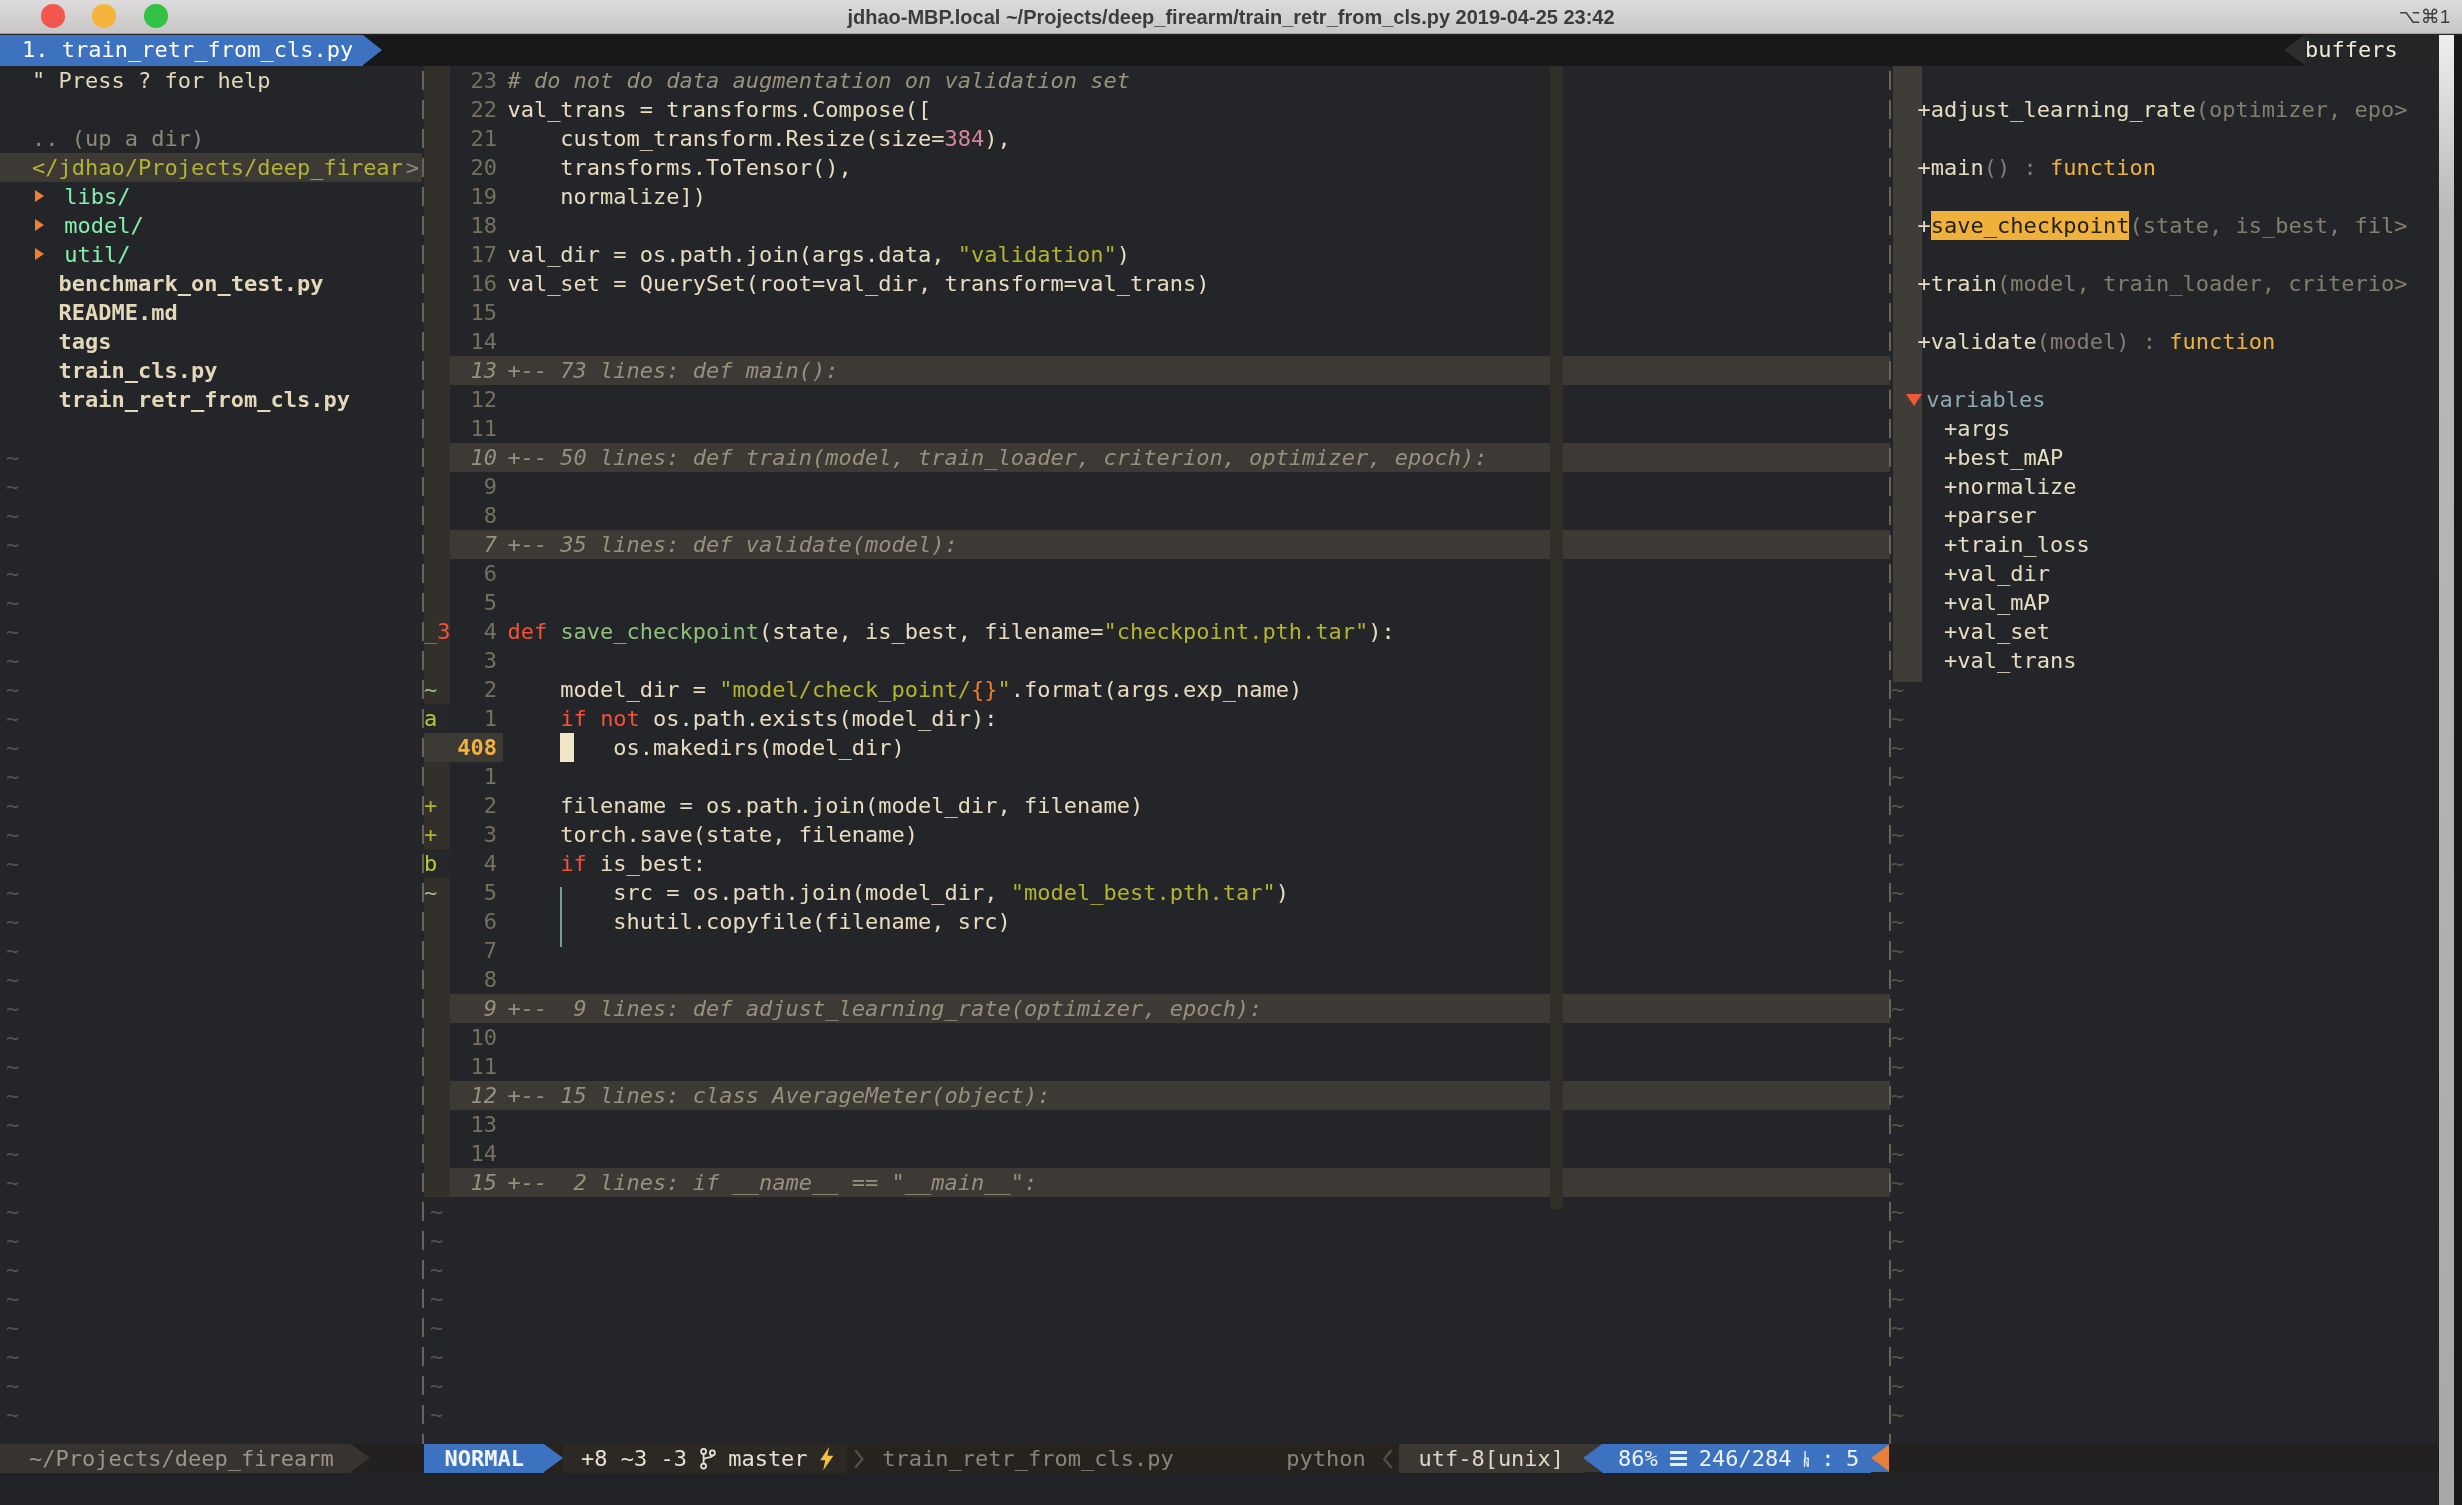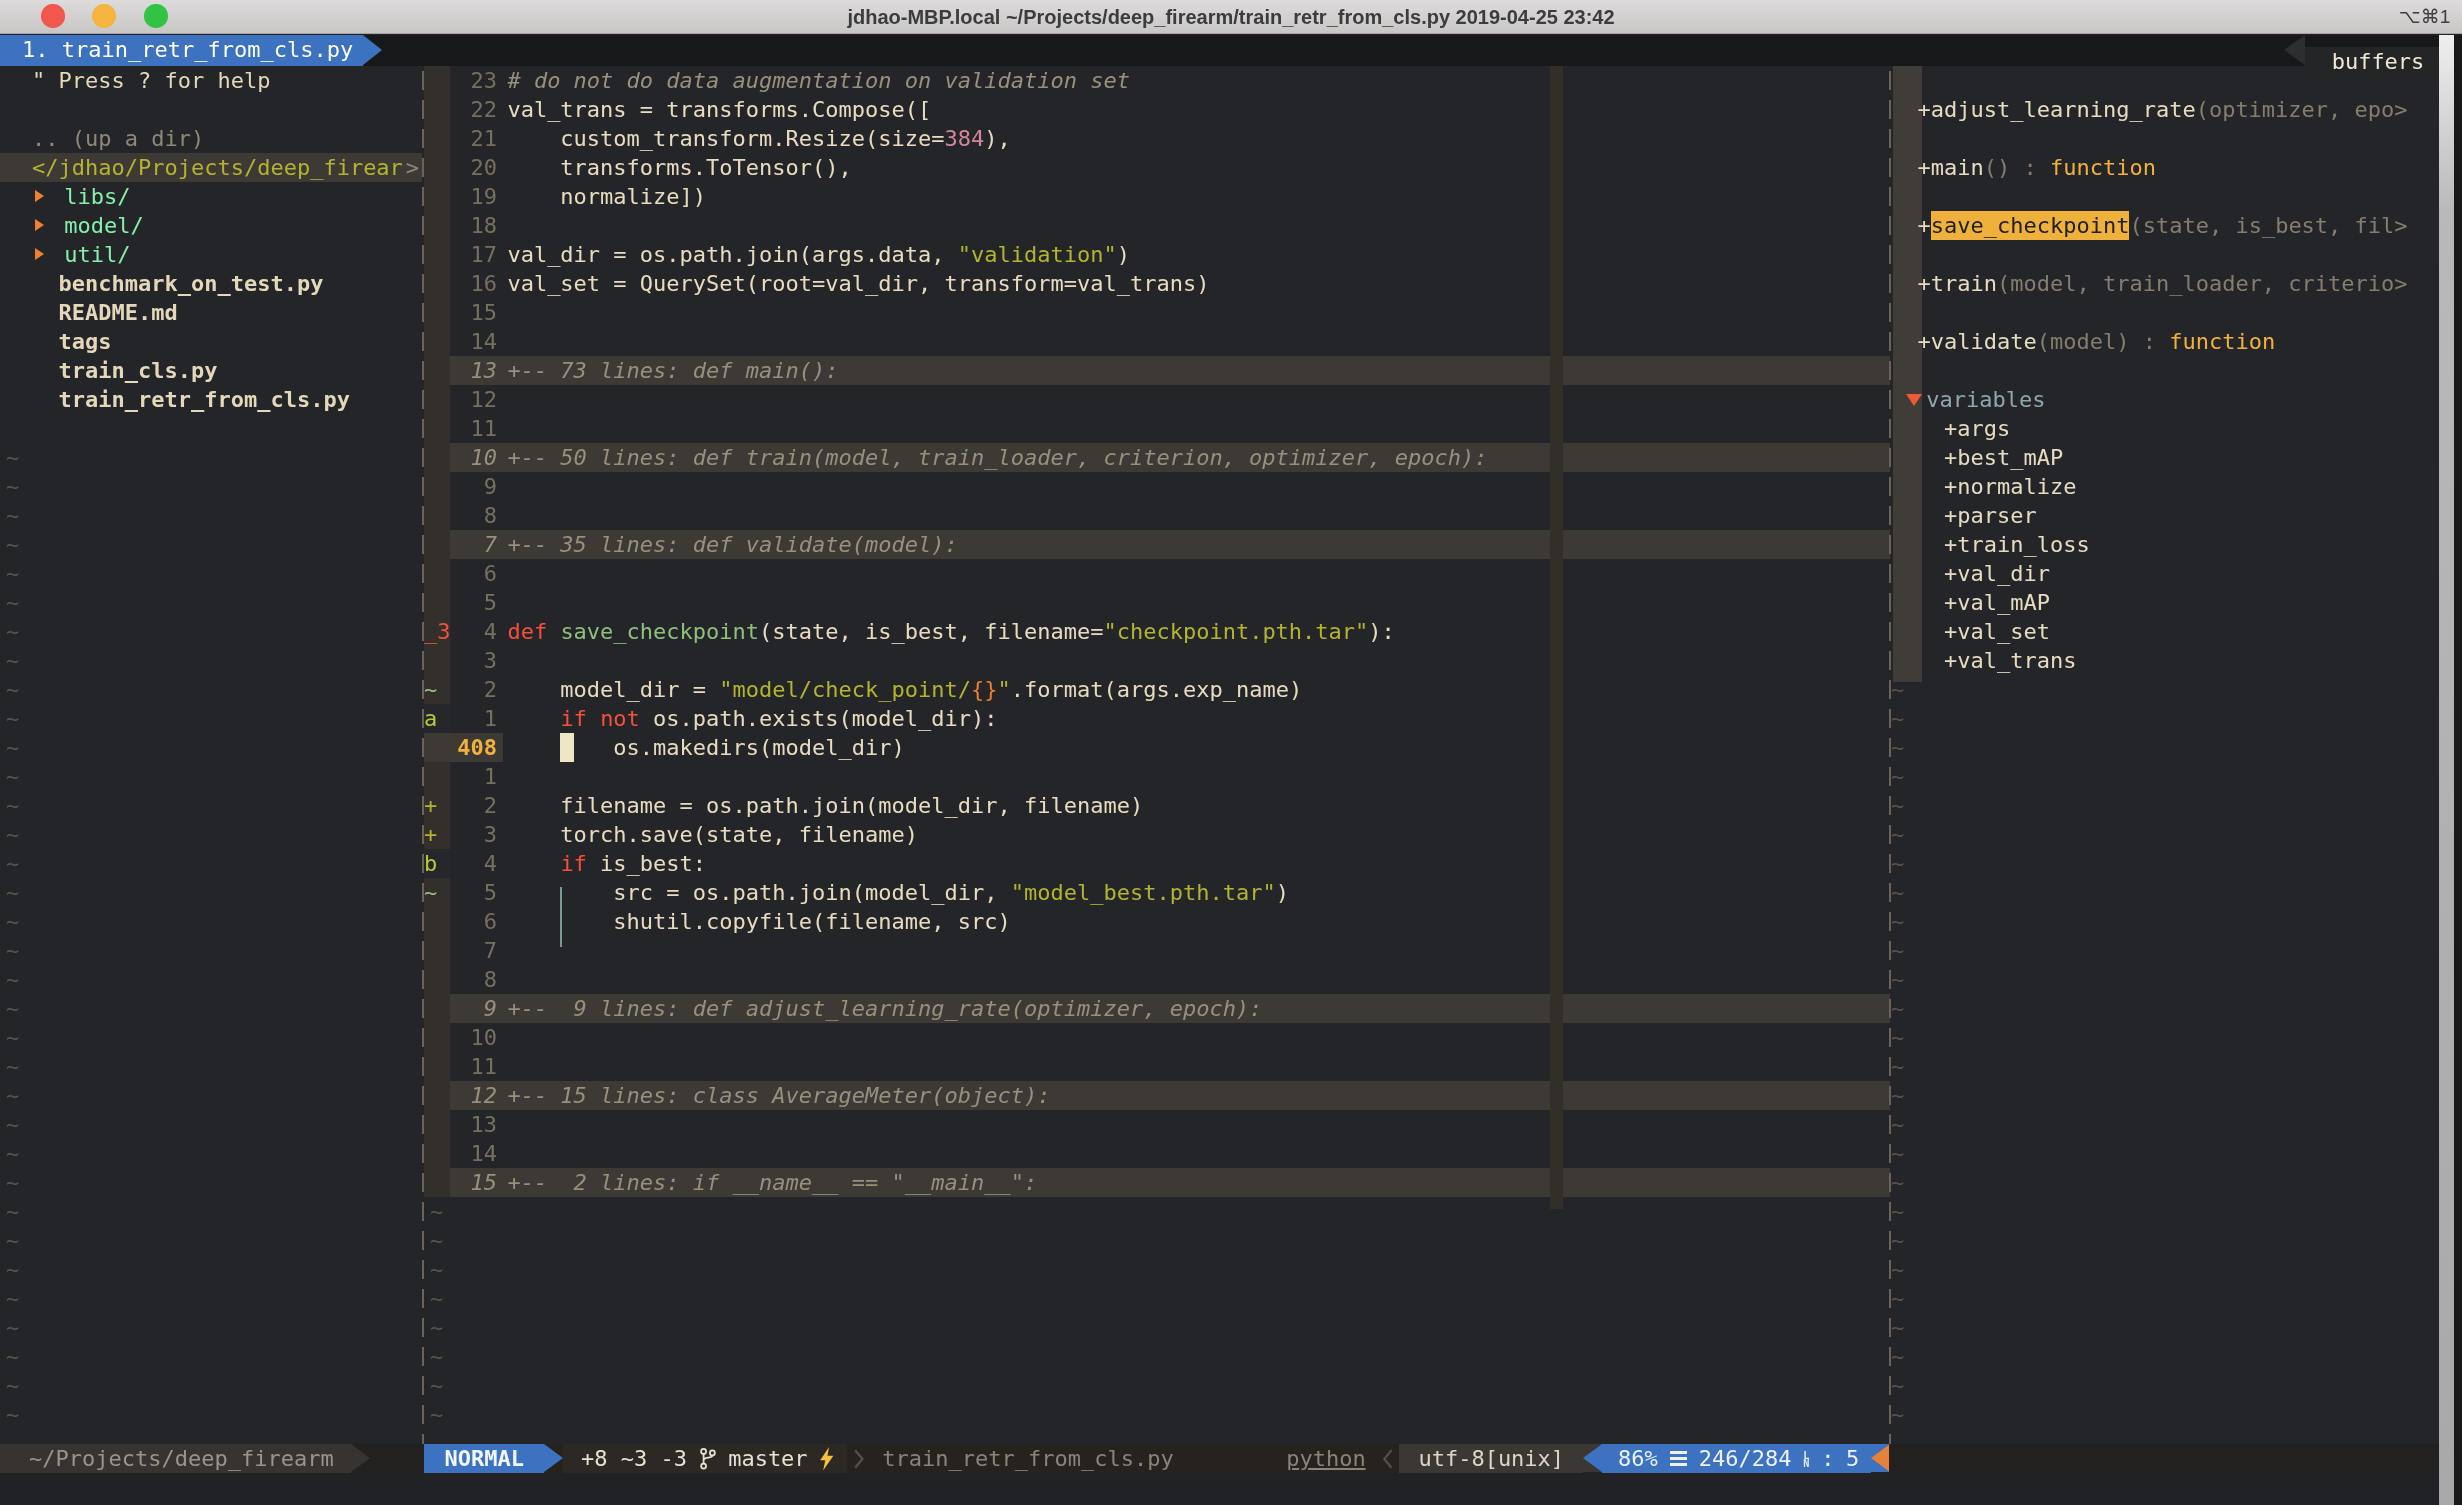--- a/index.html
+++ b/index.html
@@ -15,22 +15,22 @@
   .win-title{position:absolute;left:0;right:0;top:0;height:34px;text-align:center;line-height:34px;
              font-family:"Liberation Sans","DejaVu Sans",sans-serif;font-size:20px;font-weight:600;color:#3c3c3c;}
   .win-shortcut{position:absolute;right:11.7px;top:0;height:34px;line-height:34px;
              font-family:"Liberation Sans","DejaVu Sans",sans-serif;font-size:19px;color:#3e3e3e;}
   
   .tabbar{position:absolute;left:0;top:35px;width:2462px;height:31px;background:#17181a;}
   .tab-active{position:absolute;left:0;top:0;height:31px;width:363px;background:#3c72c0;color:#ffffff;
               padding-left:22px;box-sizing:border-box;white-space:pre;}
   .tab-arrow{position:absolute;left:363px;top:0;width:0;height:0;
              border-top:15.4px solid transparent;border-bottom:15.4px solid transparent;border-left:19px solid #3c72c0;}
-  .buffers-panel{position:absolute;left:2305px;top:12px;width:146px;height:31px;background:#232527;color:#efe8d6;
-                 text-align:center;white-space:pre;}
+  .buffers-panel{position:absolute;left:2305px;top:0;width:146px;height:31px;background:#232527;color:#efe8d6;
+                 white-space:pre;}
   .buffers-chevron{position:absolute;left:2284px;top:0;width:0;height:0;
                  border-top:15.4px solid transparent;border-bottom:15.4px solid transparent;border-right:21px solid #2c2e30;}
   
   .vwin{position:absolute;top:66px;height:1378px;overflow:hidden;}
   #nt-win{left:0;width:422px;}
   #ed-win{left:424px;width:1466px;}
   #tb-win{left:1891px;width:560px;}
   .wsep{position:absolute;top:66px;height:1378px;width:1.5px;
         background:repeating-linear-gradient(180deg,transparent 0 5.1px,#6b635a 5.1px 24px,transparent 24px 29px);}
   #sep1{left:422px;} #sep2{left:1889px;}
@@ -87,21 +87,21 @@
   .arrow-r{width:0;height:0;border-top:14.7px solid transparent;border-bottom:14.7px solid transparent;}
   .arrow-l{width:0;height:0;border-top:14.7px solid transparent;border-bottom:14.7px solid transparent;}
   #ed-status{left:424px;width:1466px;background:#26231f;display:flex;}
   .mode-seg{background:#3c72c0;color:#f2f5fa;font-weight:700;padding:0 20.5px;}
   .mode-arrow{border-left:19px solid #3c72c0;}
   .nt-arrowseg{border-left:19px solid #363330;}
   .branch-seg{background:#2c2824;color:#e9e2d2;display:flex;align-items:center;padding:0 11.7px 0 17.6px;gap:10.3px;}
   .thin-chev{display:flex;align-items:center;padding:0 5.9px;}
   .file-seg{flex:1;display:flex;color:#8a8478;}
   .file-name{padding-left:11.7px;}
-  .ft-python{margin-left:auto;padding-right:10.3px;text-decoration:underline;}
+  .ft-python{margin-left:auto;padding-right:10.3px;}
   .enc-seg{background:#3b3733;color:#ddd5c6;padding:0 19px;}
   .blue-in{background:#3b3733;border-right:19px solid #3c72c0;}
   .blue-seg{background:#3c72c0;color:#eef2f8;display:flex;align-items:center;gap:11.7px;padding:0 11.7px 0 16px;}
   .orange-arrow{background:#3c72c0;border-right:19px solid #e5813a;}
   #tb-status{left:1889px;width:561px;background:#232120;}
   .name-seg{width:529px;height:29px;background:#3b3733;color:#938b7e;padding-left:13px;box-sizing:border-box;}
   .lines-icon{width:17.6px;height:14.7px;display:inline-block;
       background:repeating-linear-gradient(180deg,#eef2f8 0 2.9px,transparent 2.9px 5.9px);}
   .ln-glyph{display:inline-flex;flex-direction:column;font-size:10.3px;line-height:8px;font-weight:700;color:#dfe8f5;}
   .cmdline{position:absolute;left:0;top:1473px;width:2462px;height:32px;background:#212225;}

